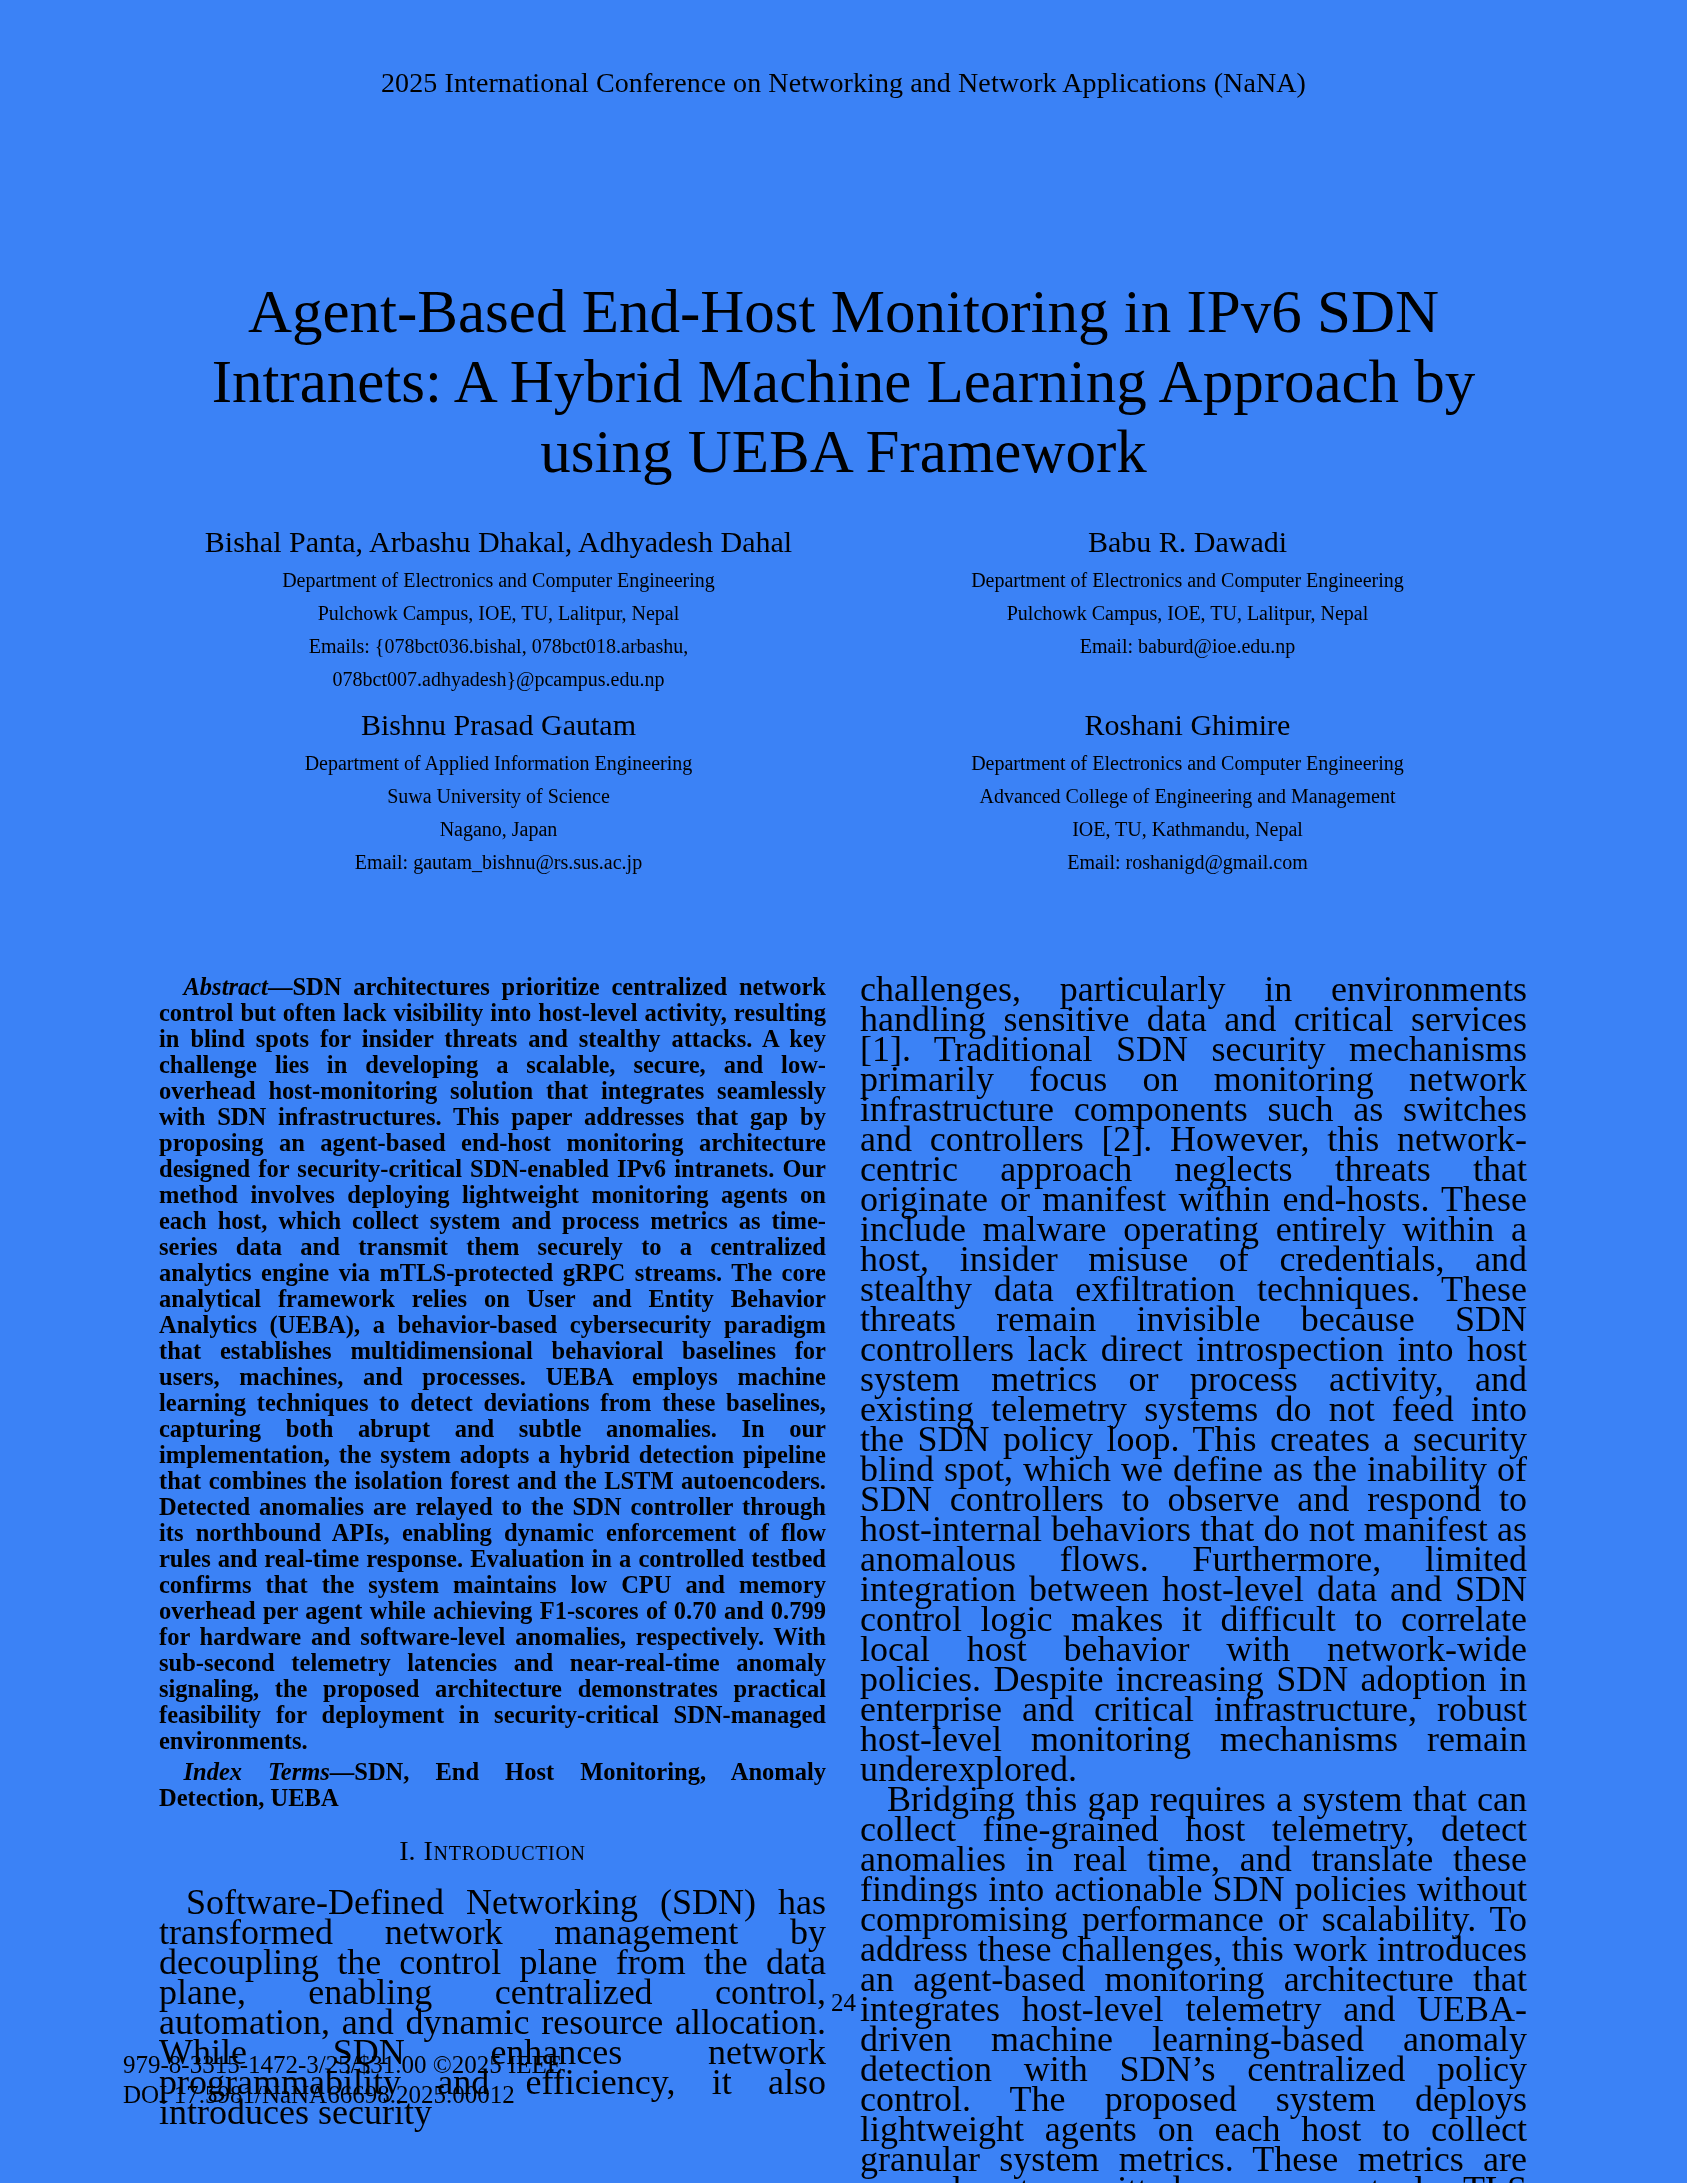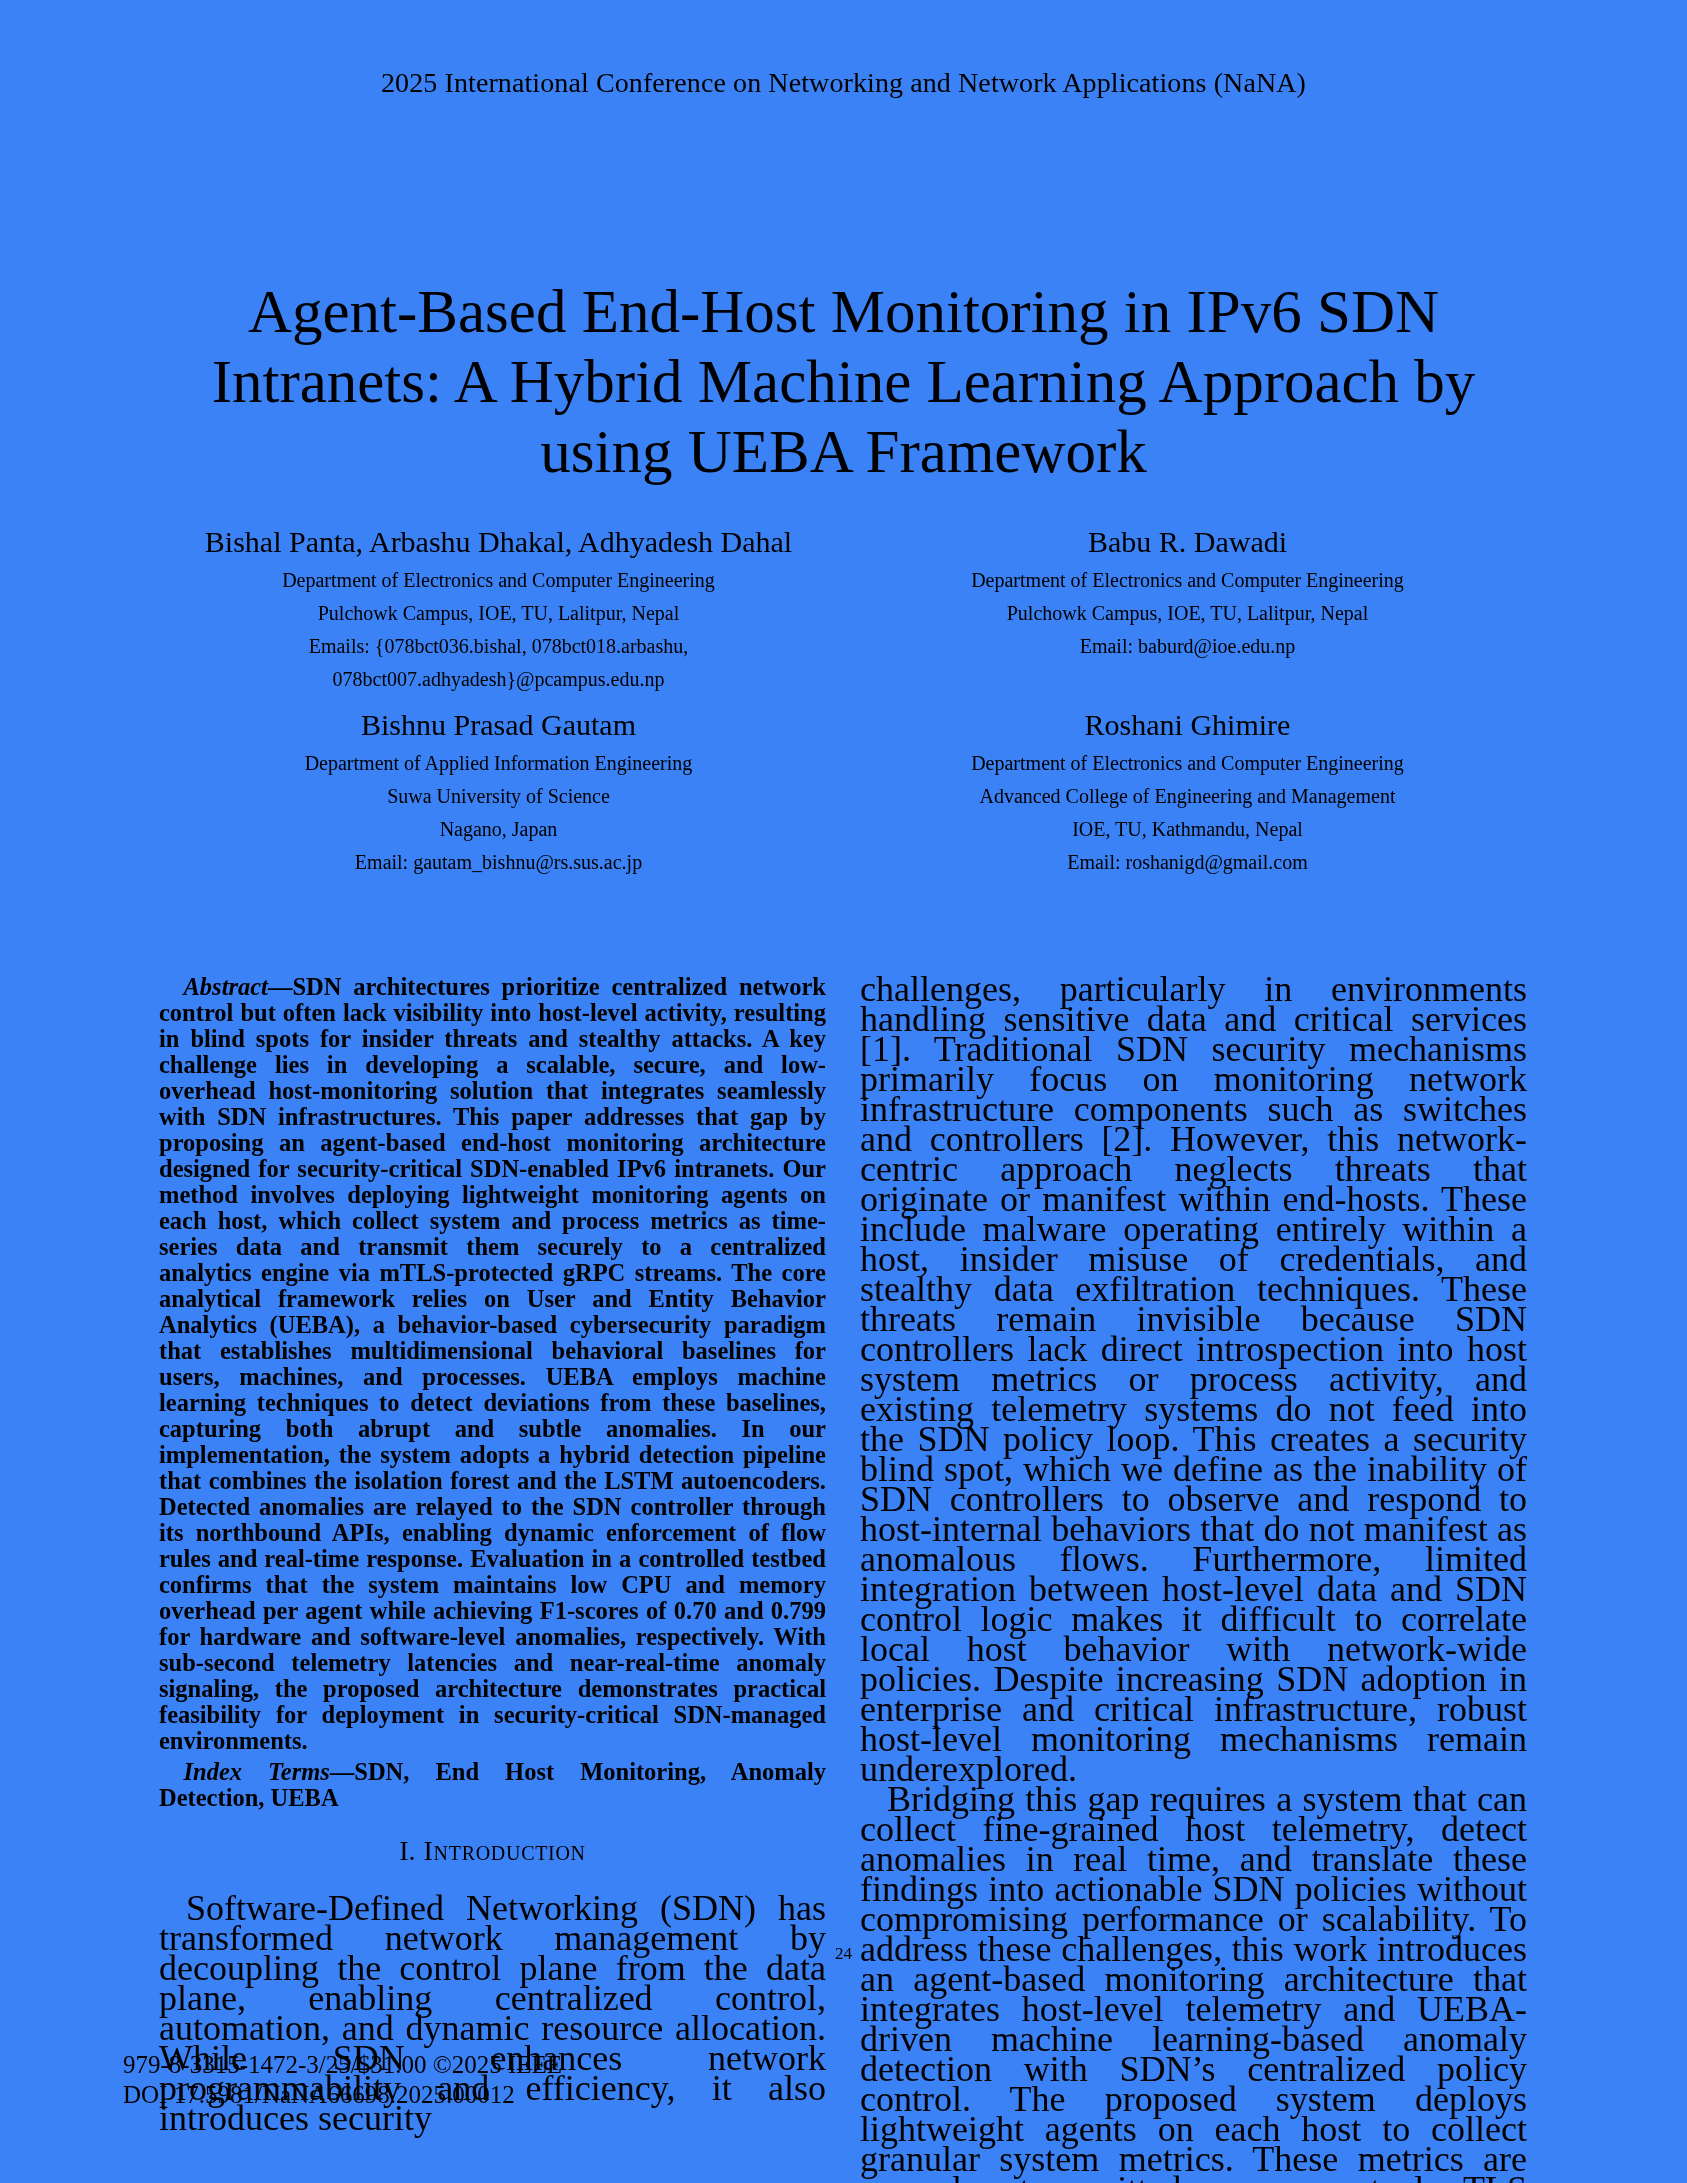--- a/index.html
+++ b/index.html
@@ -53,43 +53,43 @@
     text-align: justify;
     text-indent: 24.5px;
     margin: 0;
   }
   .abstract-label-i { font-style: italic; }
   .index-terms { margin-top: 5.3px; }
   .section-heading {
     text-align: center;
     font-size: 28px;
     margin-top: 24px;
-    margin-bottom: 26px;
+    margin-bottom: 20px;
     white-space: nowrap;
   }
   .section-heading .numeral { margin-right: 8px; }
   .section-heading .sc { font-variant: small-caps; letter-spacing: 0.7px; }
   .body-par {
     font-size: 36px;
     line-height: 30px;
     text-align: justify;
     margin: 0;
   }
   .indent { text-indent: 27px; }
   .footer-block {
     position: absolute;
     left: 123px; top: 2050px;
     font-size: 25px;
     line-height: 30px;
   }
   .page-number {
     position: absolute;
-    top: 1944px; left: 0; width: 100%;
+    top: 1989px; left: 0; width: 100%;
     text-align: center;
-    font-size: 17px;
+    font-size: 25px;
   }
 </style>
 </head>
 <body>
 
 <div class="page">
 
   <div class="conf-header">2025 International Conference on Networking and Network Applications (NaNA)</div>
 
   <div class="paper-title">

